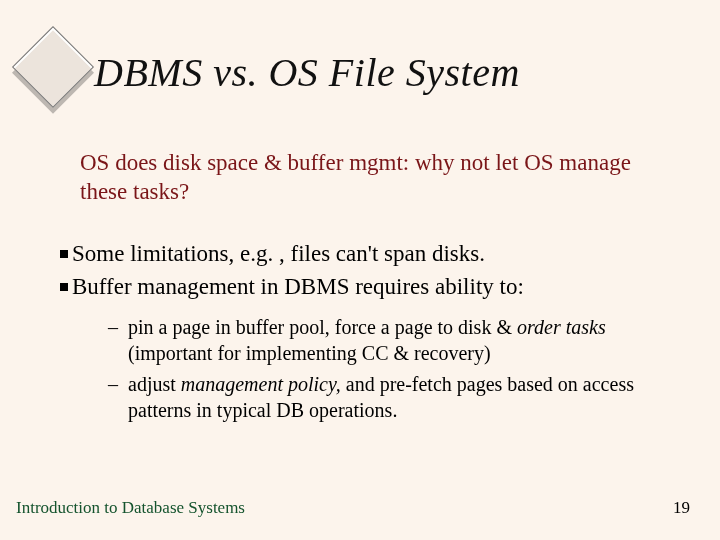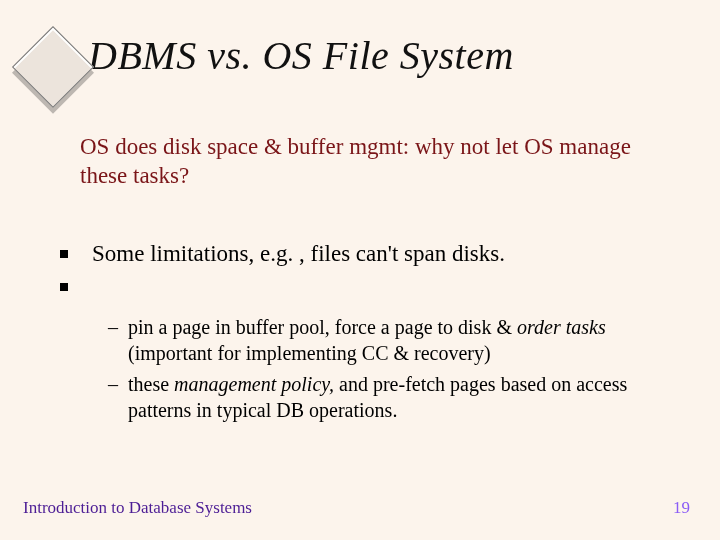--- a/index.html
+++ b/index.html
@@ -7,100 +7,101 @@
     width:720px;height:540px;
     background:#fcf4ec;
     font-family:"Book Antiqua","Palatino Linotype",Palatino,Georgia,serif;
     color:#000;
     position:relative;
     box-sizing:border-box;
   }
   .title-row{
     position:absolute;
     top:38px;left:30px;right:30px;
-    display:flex;align-items:flex-start;gap:2px;
+    display:flex;align-items:flex-end;gap:8px;
   }
   .diamond{
     width:56px;height:56px;
     transform:rotate(45deg);
     background:#ece4dc;
     border:1px solid #7a7a7a;
     box-shadow:4px 4px 0 rgba(0,0,0,.25), inset 2px 2px 0 #fff;
     flex:0 0 auto;
     margin-left:-6px;
     margin-right:4px;
   }
   .title{
     font-style:italic;
     font-size:40px;
     color:#111;
     letter-spacing:.5px;
     margin-top:-6px;
   }
   .subtitle{
     position:absolute;
-    top:132px;left:80px;right:60px;
+    top:148px;left:80px;right:60px;
     font-size:23px;line-height:1.28;
     color:#7a1518;
   }
   .bullets{
     position:absolute;
     top:238px;left:60px;right:50px;
     font-size:23px;line-height:1.35;
   }
-  .bullets .row{display:flex;gap:24px;margin-bottom:2px}
+  .bullets .row{display:flex;gap:4px;margin-bottom:2px}
   .bullets .sq{
     width:8px;height:8px;background:#000;flex:0 0 auto;margin-top:12px;
   }
   .subbullets{
     position:absolute;
     top:314px;left:108px;right:50px;
     font-size:20px;line-height:1.32;
   }
   .subbullets .row{display:flex;gap:10px;margin-bottom:4px}
   .subbullets .dash{flex:0 0 auto}
   .ital{font-style:italic}
   .footer-left{
-    position:absolute;left:23px;bottom:22px;
-    font-size:17px;color:#4c1d95;
+    position:absolute;left:16px;bottom:22px;
+    font-size:17px;color:#14532d;
   }
   .footer-right{
     position:absolute;right:30px;bottom:22px;
-    font-size:17px;color:#8b5cf6;
+    font-size:17px;color:#000000;
   }
 </style>
 </head>
 <body>
 
 <div class="title-row">
   <div class="diamond"></div>
   <div class="title">DBMS vs. OS File System</div>
 </div>
 
 <div class="subtitle">OS does disk space &amp; buffer mgmt: why not let OS manage these tasks?</div>
 
 <div class="bullets">
   <div class="row">
     <div class="sq"></div>
     <div>Some limitations, e.g. , files can't span disks.</div>
   </div>
   <div class="row">
     <div class="sq"></div>
+    <div>Buffer management in DBMS requires ability to:</div>
   </div>
 </div>
 
 <div class="subbullets">
   <div class="row">
     <div class="dash">–</div>
     <div>
       <span>pin a page in buffer pool, force a page to disk &amp; </span><span class="ital">order tasks</span><span> (important for implementing CC &amp; recovery)</span>
     </div>
   </div>
   <div class="row">
     <div class="dash">–</div>
     <div>
-      <span>these </span><span class="ital">management policy,</span><span> and pre-fetch pages based on access patterns in typical DB operations.</span>
+      <span>adjust </span><span class="ital">management policy,</span><span> and pre-fetch pages based on access patterns in typical DB operations.</span>
     </div>
   </div>
 </div>
 
 <div class="footer-left">Introduction to Database Systems</div>
 <div class="footer-right">19</div>
 
 </body></html>

